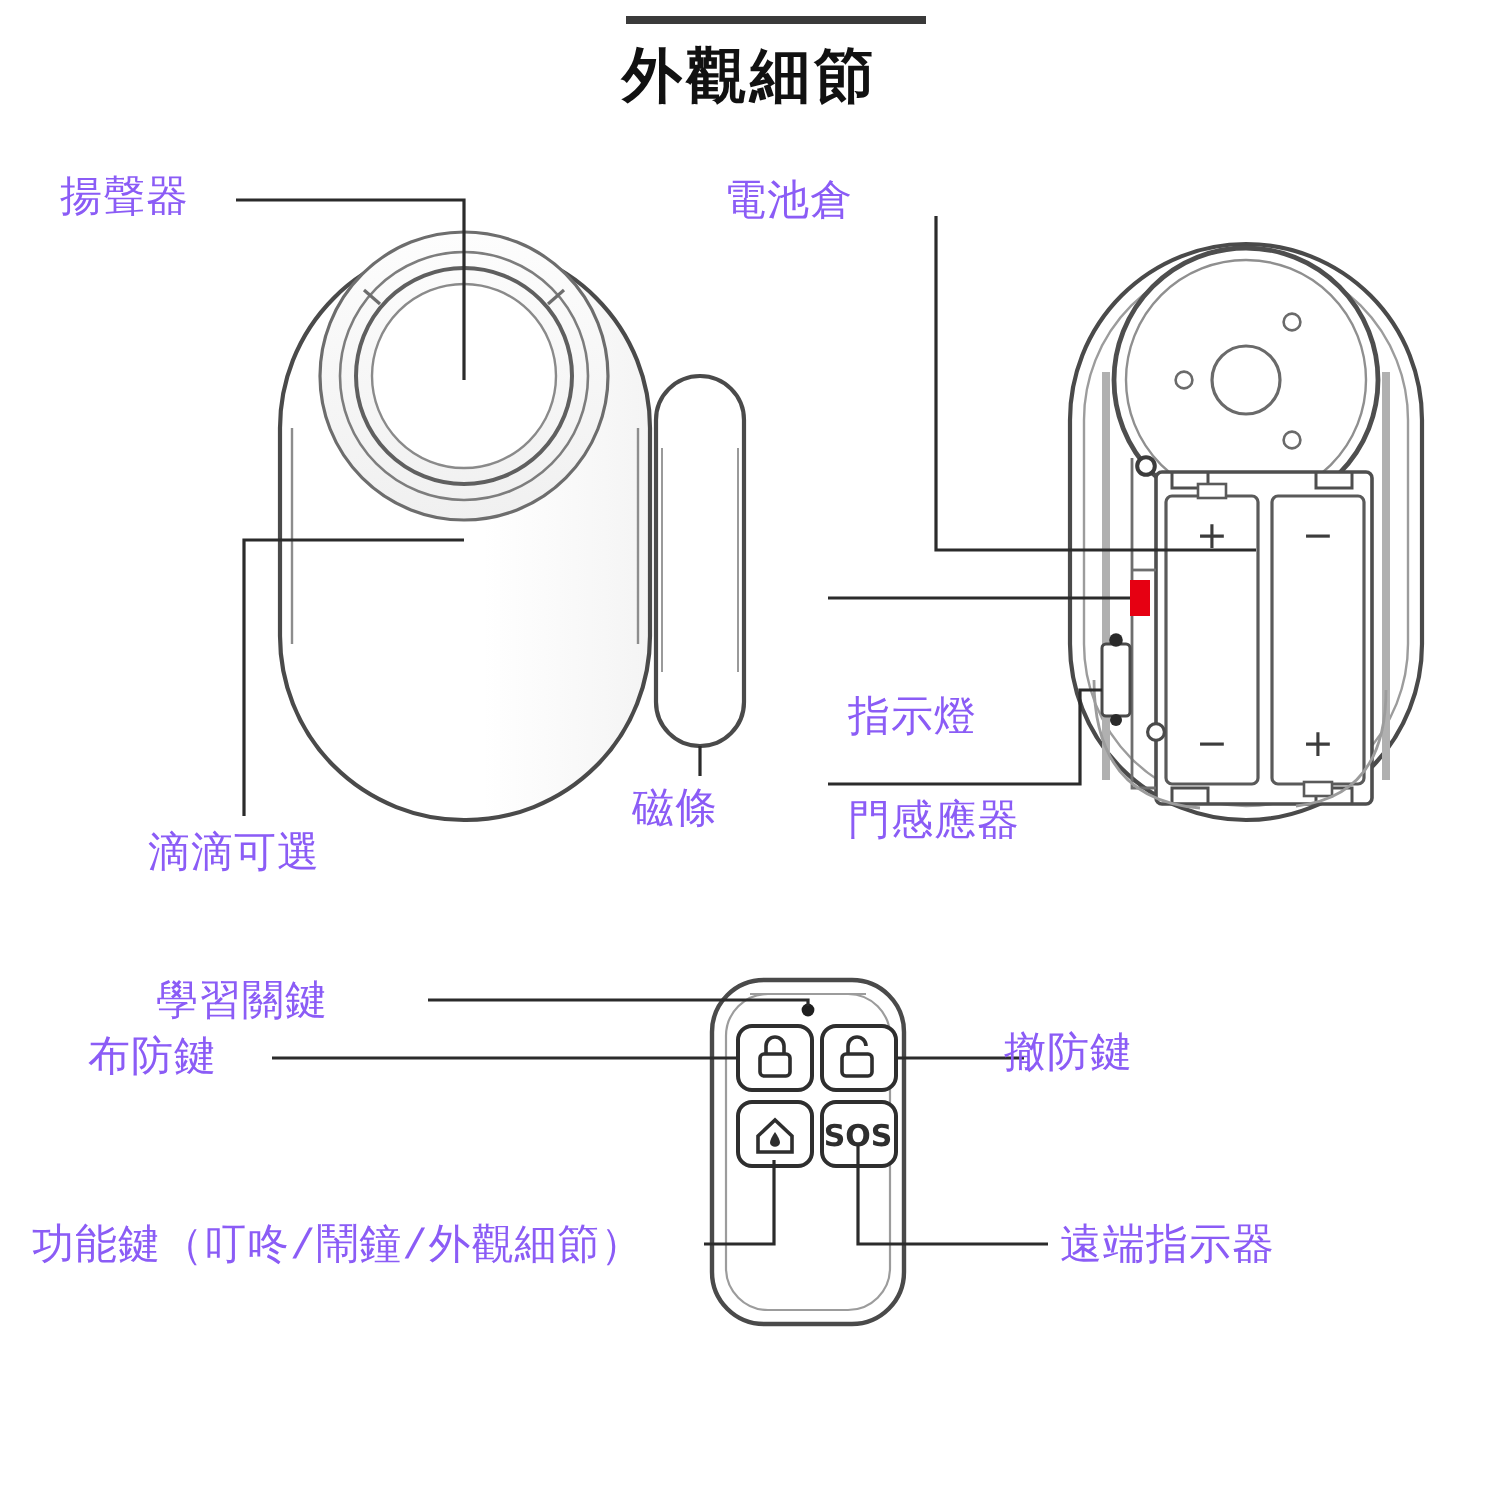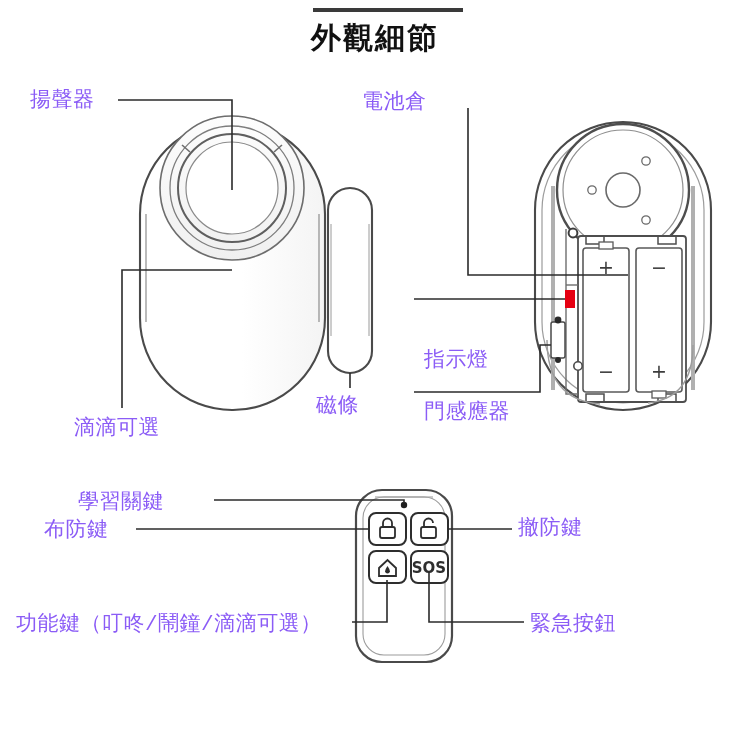--- a/index.html
+++ b/index.html
@@ -220,17 +220,17 @@
 <div class="lbl" style="left:362px; top:92px;">電池倉</div>
 
 <div class="lbl" style="left:424px; top:350px;">指示燈</div>
 
 <div class="lbl" style="left:424px; top:402px;">門感應器</div>
 
 <div class="lbl" style="left:78px;  top:492px;">學習關鍵</div>
 
 <div class="lbl" style="left:44px;  top:520px;">布防鍵</div>
 
-<div class="lbl" style="left:518px; top:518px;text-align:right;">撤防鍵</div>
-
-<div class="lbl" style="left:16px;  top:614px;">功能鍵（叮咚/鬧鐘/滴滴可選）</div>
-
-<div class="lbl" style="left:530px; top:614px;">緊急按鈕</div>
+<div class="lbl" style="left:502px; top:518px;text-align:right;">撤防鍵</div>
+
+<div class="lbl" style="left:16px;  top:614px;">功能鍵（叮咚/鬧鐘/外觀細節）</div>
+
+<div class="lbl" style="left:530px; top:614px;">遠端指示器</div>
 
 </body></html>

